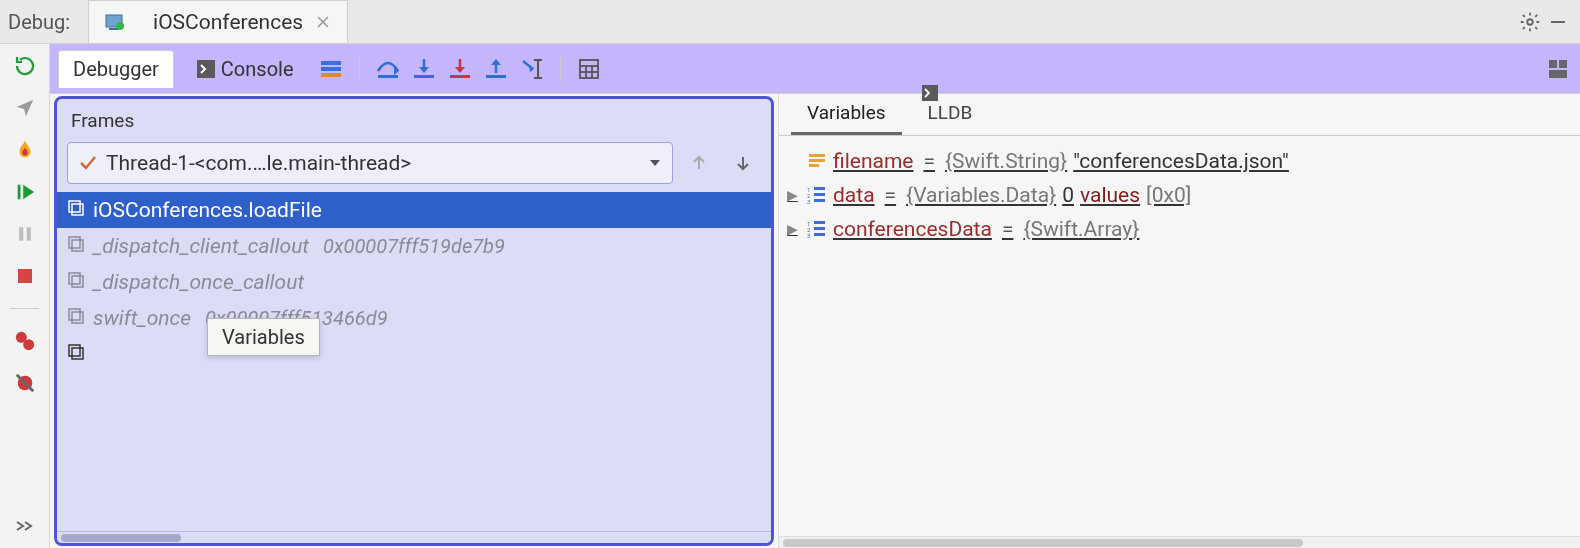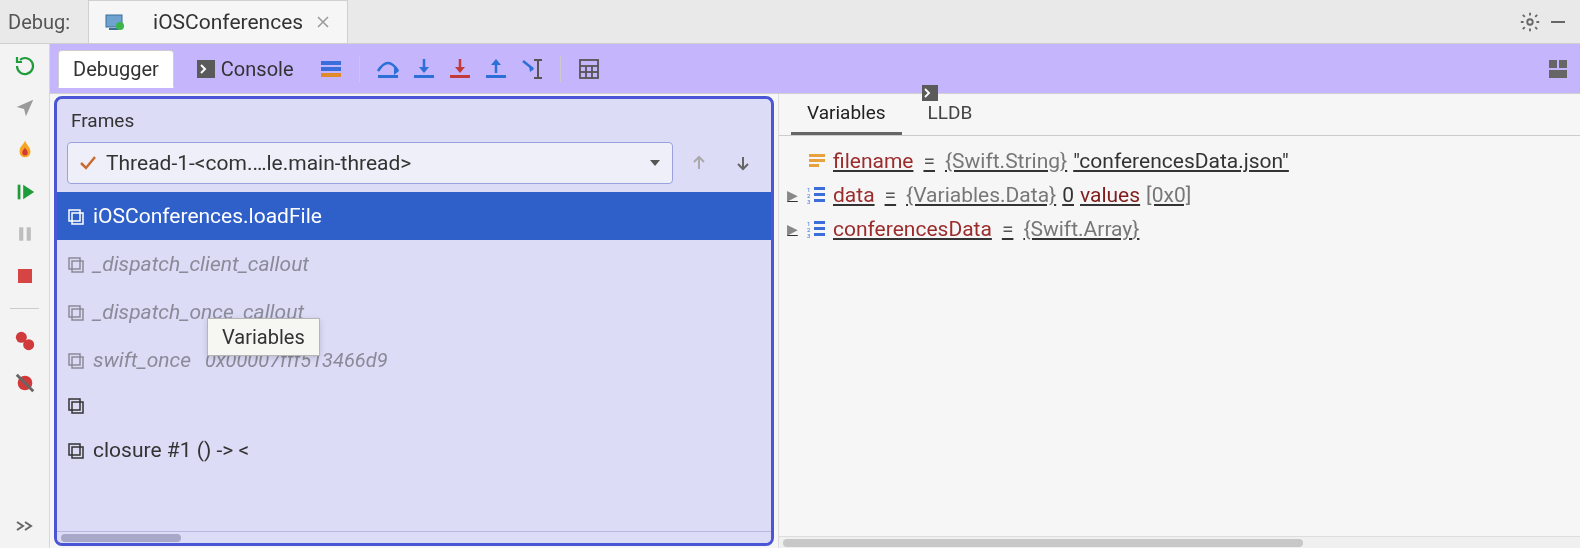--- a/index.html
+++ b/index.html
@@ -74,21 +74,21 @@
 }
 .thread-select {
   flex:1; display:flex; align-items:center; gap:8px;
   background:#efeff9; border:1px solid #9aa0e0; border-radius:4px;
   height:42px; padding:0 10px; font-size:21px; color:#333;
 }
 .thread-select .chev { margin-left:auto; color:#555; }
 .navbtn { width:36px; height:36px; display:flex; align-items:center; justify-content:center; color:#888; border-radius:4px; }
 .frames-list { flex:1; overflow:hidden; position:relative; }
 .frame-row {
-  display:flex; align-items:center; gap:8px; padding:12px 10px;
+  display:flex; gap:8px; padding:6px 10px;
   font-size:21px; color:#333; white-space:nowrap; overflow:hidden;
 }
 .frame-row.selected { background:#2f5fc9; color:#fff; }
 .frame-row.dim { color:#8a8a98;font-style:italic; }
 .frame-row .addr { color:#8a8a98; margin-left:6px; font-size:20px; }
 .frame-icon { width:18px; height:18px; flex-shrink:0; }
 
 .tooltip {
   position:absolute; left:150px; top:126px;
   background:#f6f6f2; border:1px solid #b5b5b5; padding:6px 14px; font-size:20px;
@@ -343,20 +343,21 @@
                 <span>iOSConferences.loadFile<a where="" a:="" swift.decodable=""></a></span>
               </div>
               <div class="frame-row dim">
                 <span>
                   <svg class="frame-icon" viewBox="0 0 18 18">
                     <rect x="2" y="3" width="11" height="11" fill="none" stroke="currentColor" stroke-width="1.5"></rect>
                     <rect x="5" y="6" width="11" height="11" fill="none" stroke="currentColor" stroke-width="1.5"></rect>
                   </svg>
                 </span>
                 <span>_dispatch_client_callout</span>
+                <span class="addr">0x00007fff519de7b9</span>
               </div>
               <div class="frame-row dim">
                 <span>
                   <svg class="frame-icon" viewBox="0 0 18 18">
                     <rect x="2" y="3" width="11" height="11" fill="none" stroke="currentColor" stroke-width="1.5"></rect>
                     <rect x="5" y="6" width="11" height="11" fill="none" stroke="currentColor" stroke-width="1.5"></rect>
                   </svg>
                 </span>
                 <span>_dispatch_once_callout</span>
               </div>
@@ -370,29 +371,20 @@
                 <span>swift_once</span>
                 <span class="addr">0x00007fff513466d9</span>
               </div>
               <div class="frame-row">
                 <span>
                   <svg class="frame-icon" viewBox="0 0 18 18">
                     <rect x="2" y="3" width="11" height="11" fill="none" stroke="currentColor" stroke-width="1.5"></rect>
                     <rect x="5" y="6" width="11" height="11" fill="none" stroke="currentColor" stroke-width="1.5"></rect>
                   </svg>
                 </span>
-              </div>
-              <div class="frame-row">
-                <span>
-                  <svg class="frame-icon" viewBox="0 0 18 18">
-                    <rect x="2" y="3" width="11" height="11" fill="none" stroke="currentColor" stroke-width="1.5"></rect>
-                    <rect x="5" y="6" width="11" height="11" fill="none" stroke="currentColor" stroke-width="1.5"></rect>
-                  </svg>
-                </span>
-                <span>closure #1 () -&gt; &lt;<opaque return="" type="" of="" (extension<="" span=""></opaque></span>
               </div>
               <div class="tooltip">Variables</div>
             </div>
           <div class="frames-scroll-x">
             <div class="frames-scroll-thumb"></div>
           </div>
         </div>
 
         <div class="vars">
           <div class="vars-tabs">

